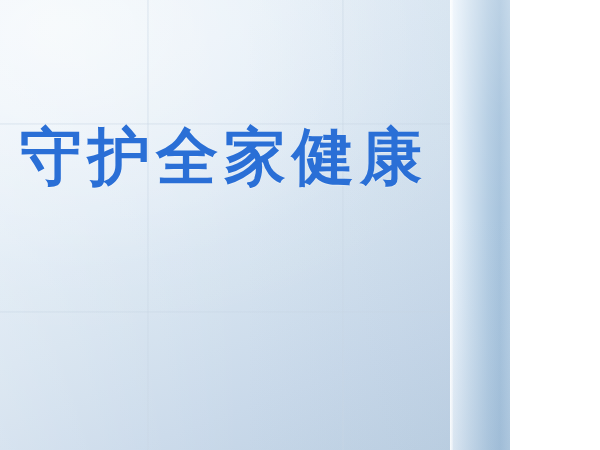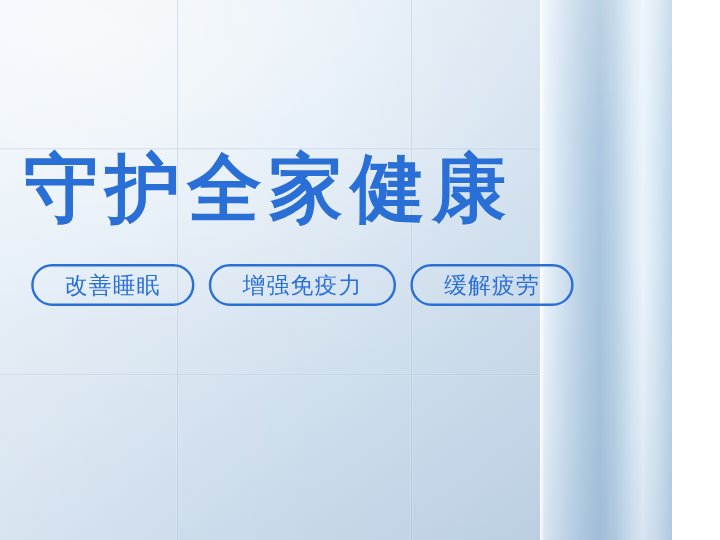--- a/index.html
+++ b/index.html
@@ -4,21 +4,21 @@
 <title>守护全家健康</title>
 <style>
   html, body {
     margin: 0;
     padding: 0;
     background: #ffffff;
   }
 
   #banner {
     position: relative;
-    width: 560px;
+    width: 510px;
     height: 450px;
     overflow: hidden;
     font-family: "DejaVu Sans", "Liberation Sans", sans-serif;
     -webkit-font-smoothing: antialiased;
   }
 
   
   .wall-base {
     position: absolute;
     inset: 0;
@@ -192,20 +192,15 @@
 
   <div class="column">
     <div class="column-vshade"></div>
     <div class="column-edge"></div>
   </div>
 
   <div class="content">
 
     <div class="headline">守护全家健康</div>
 
-    <div class="pill-row">
-      <div class="pill">改善睡眠</div>
-      <div class="pill">增强免疫力</div>
-      <div class="pill">缓解疲劳</div>
-    </div>
 
   </div>
 </div>
 
 </body></html>

